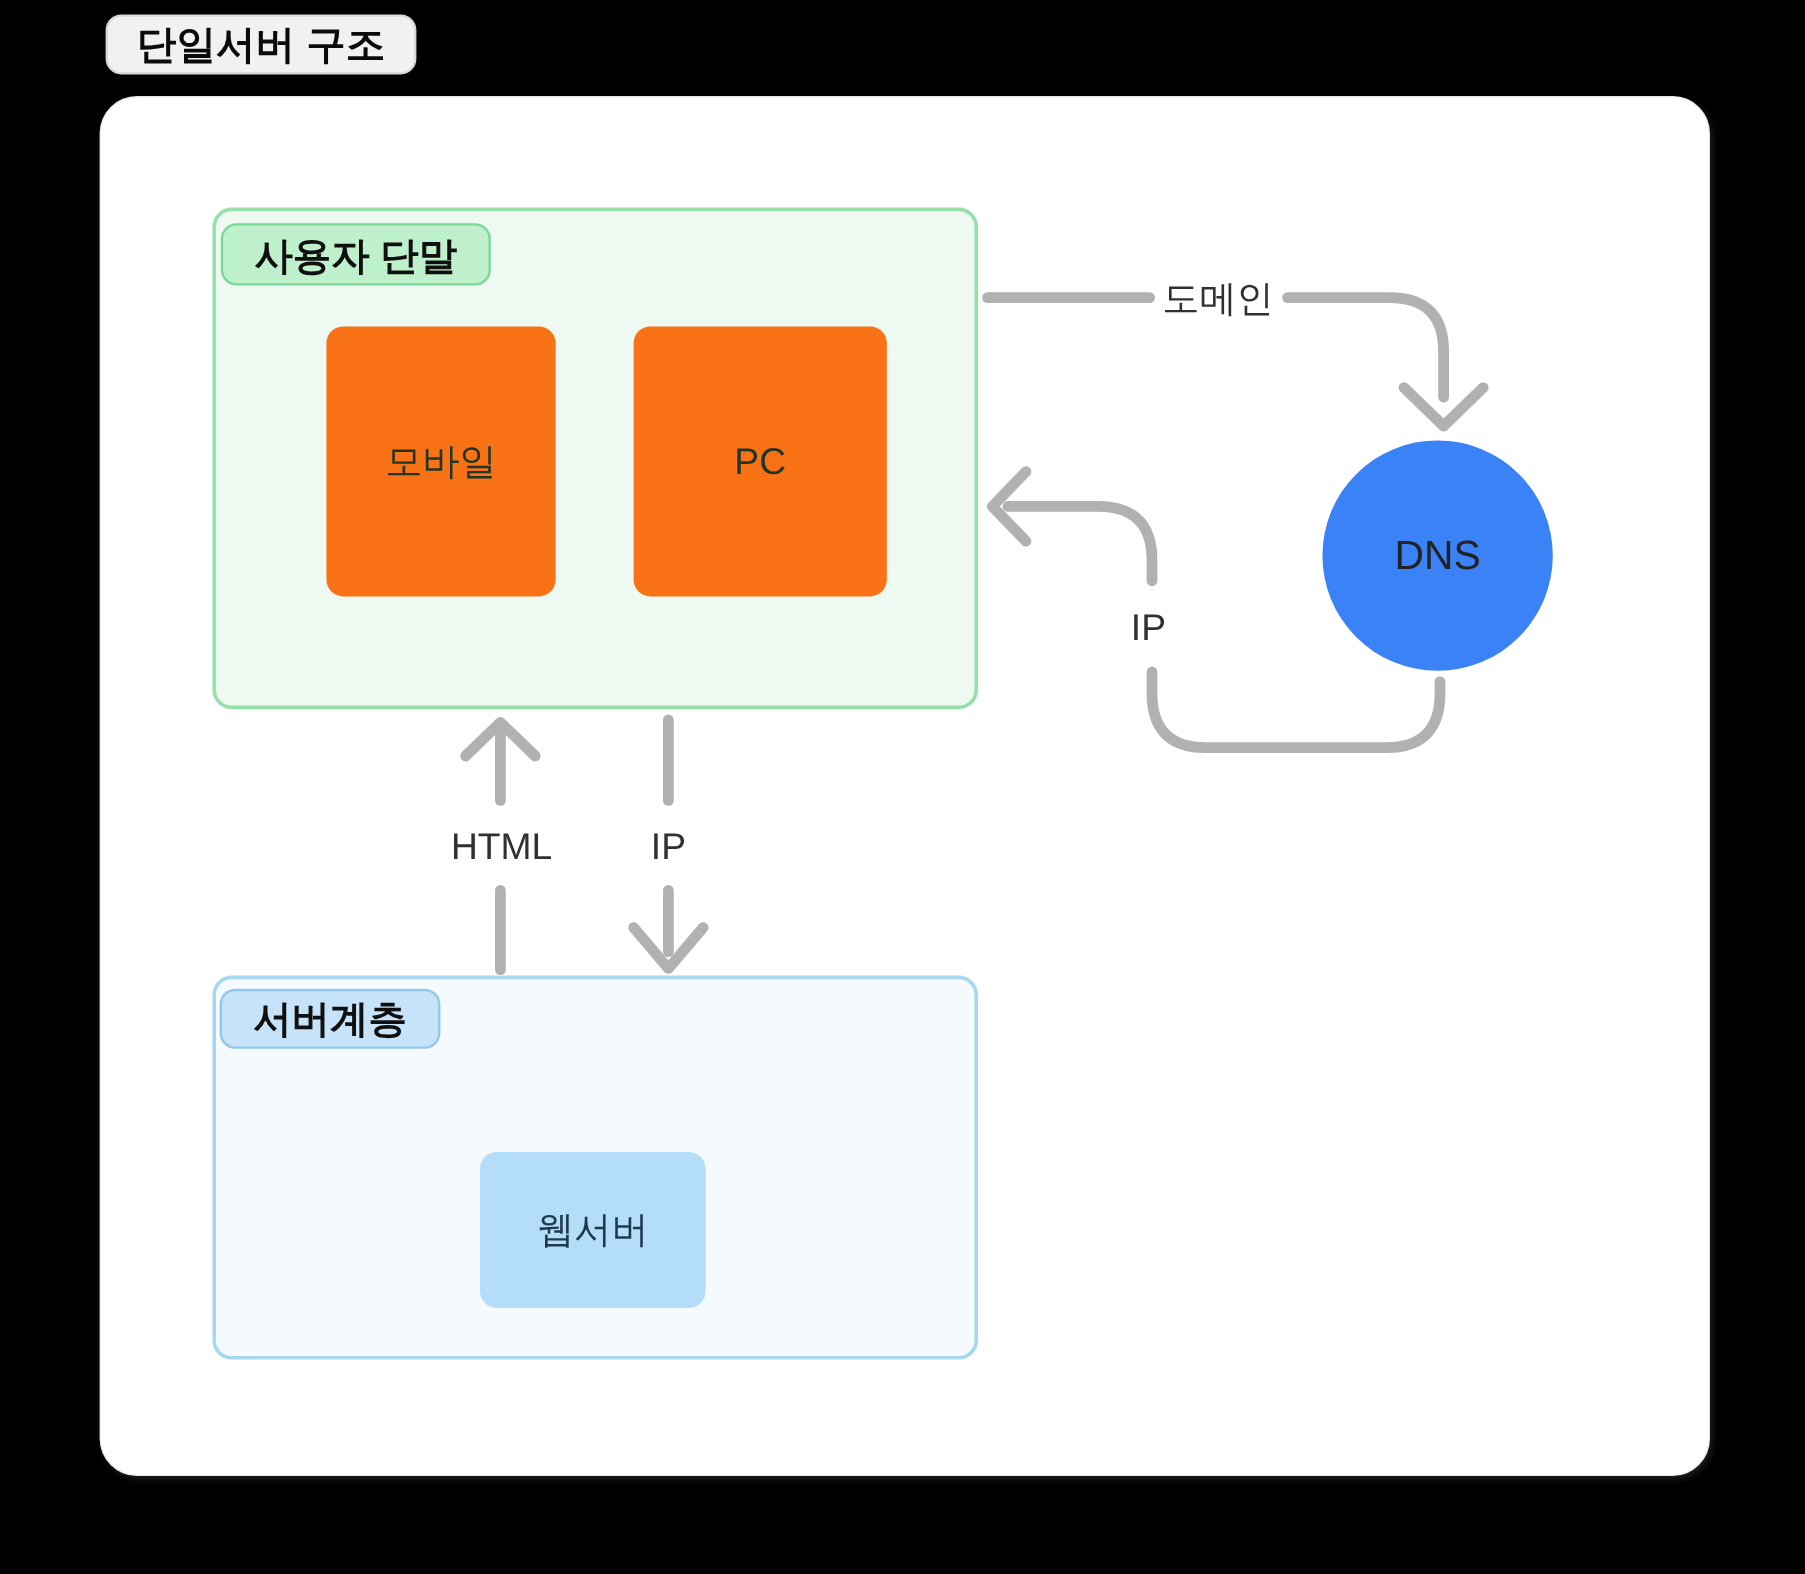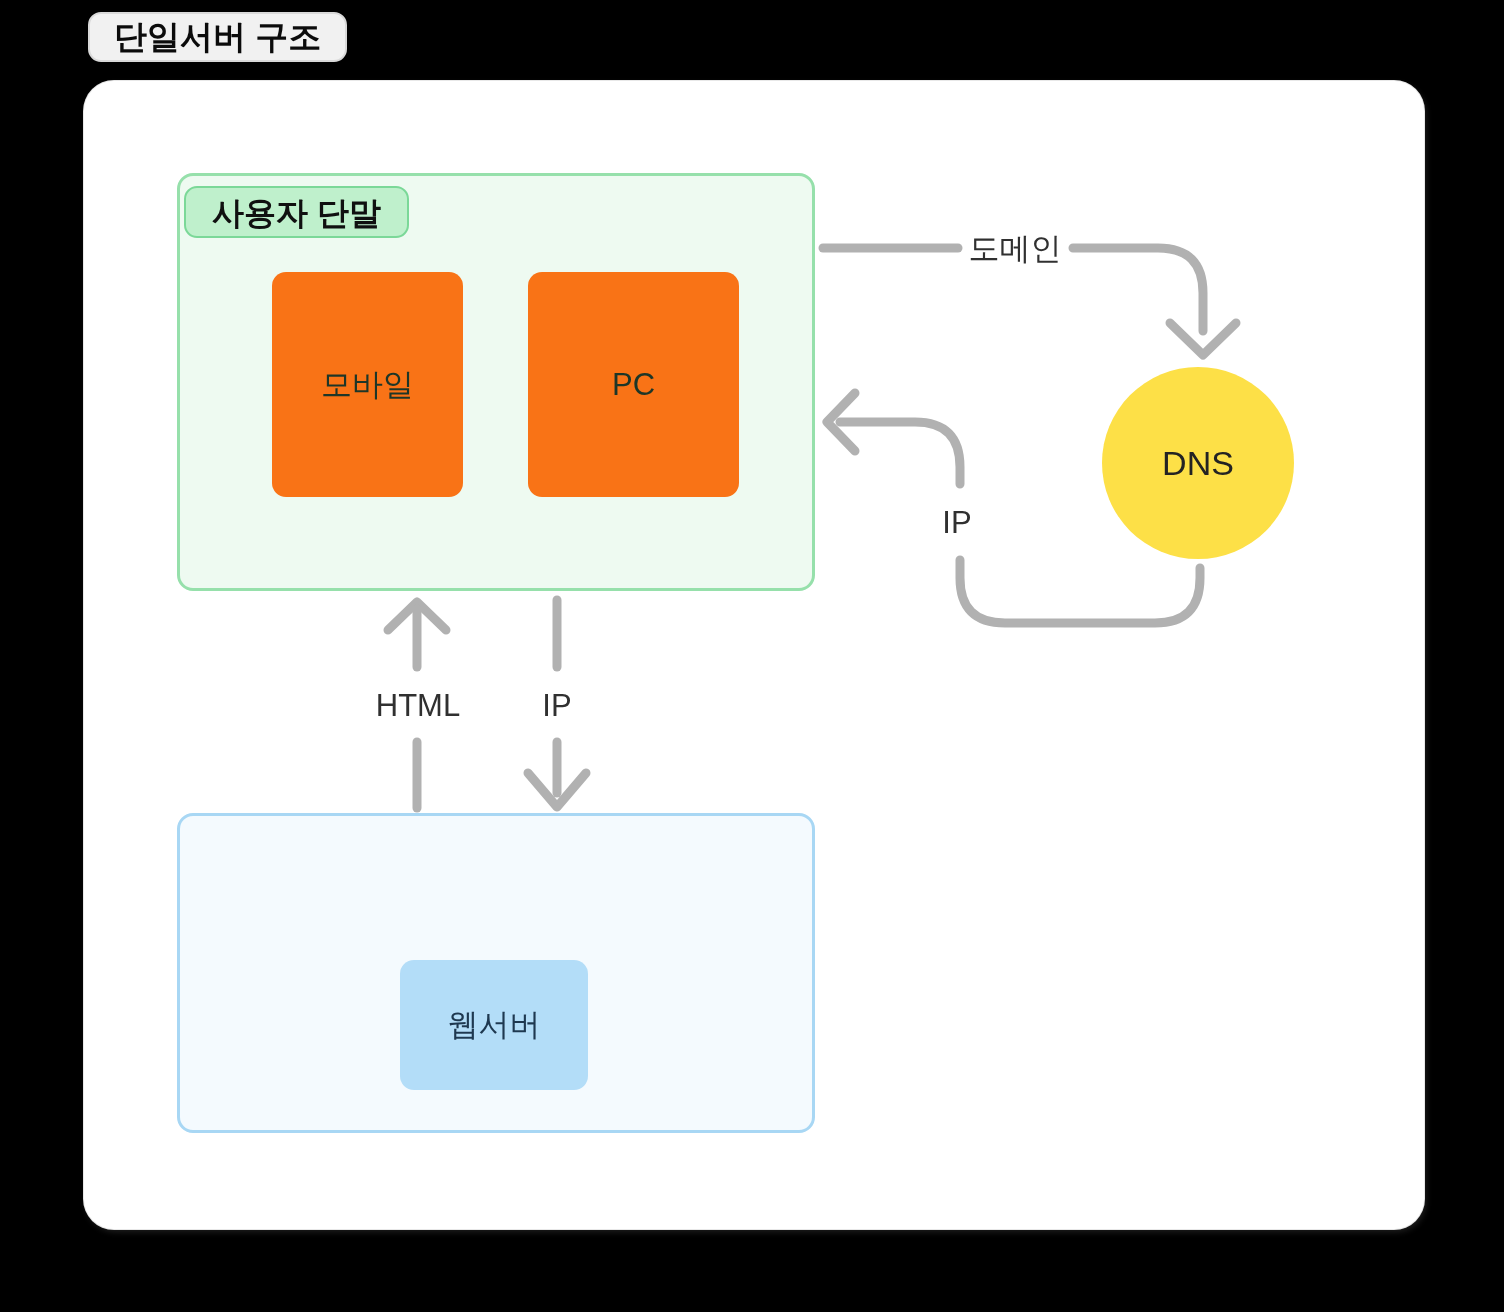--- a/index.html
+++ b/index.html
@@ -109,21 +109,21 @@
     color: #1e3850;
     left: 220px; top: 96px; width: 188px; height: 130px; margin-top: 48px;
   }
   .dns-circle {
     position: absolute;
     left: 1018px;
     top: 286px;
     width: 192px;
     height: 192px;
     border-radius: 50%;
-    background: #fde047;
+    background: #3b82f6;
     display: flex;
     align-items: center;
     justify-content: center;
     font-size: 34px;
     font-weight: 500;
     color: #232323;
   }
   svg.edges {
     position: absolute;
     left: 0;
@@ -164,20 +164,23 @@
       </div>
       <div class="node green-node mobile">
         <span>모바일</span>
       </div>
       <div class="node green-node pc">
         <span>PC</span>
       </div>
     </div>
 
     <div class="group blue">
+      <div class="badge blue-badge">
+        <span>서버계층</span>
+      </div>
       <div class="node blue-node">
         <span>웹서버</span>
       </div>
     </div>
 
     <div class="dns-circle">
       <span>DNS</span>
     </div>
 
     <svg class="edges" viewBox="0 0 1340 1148">

